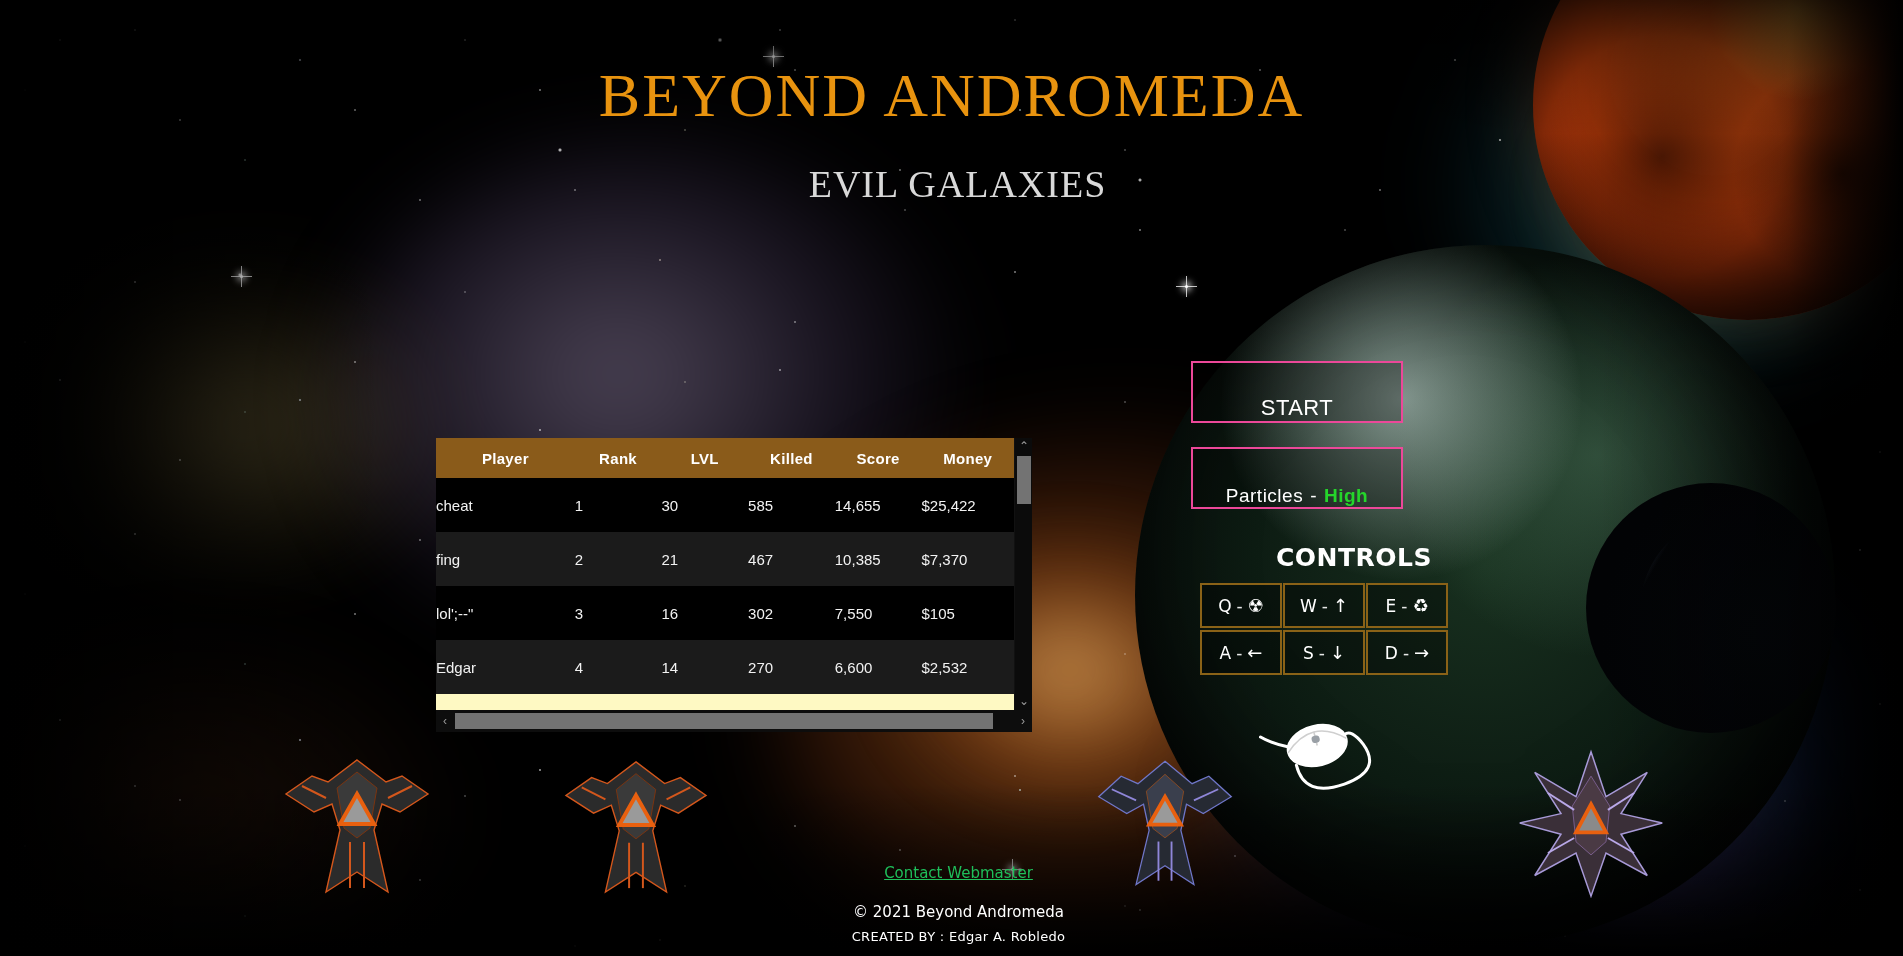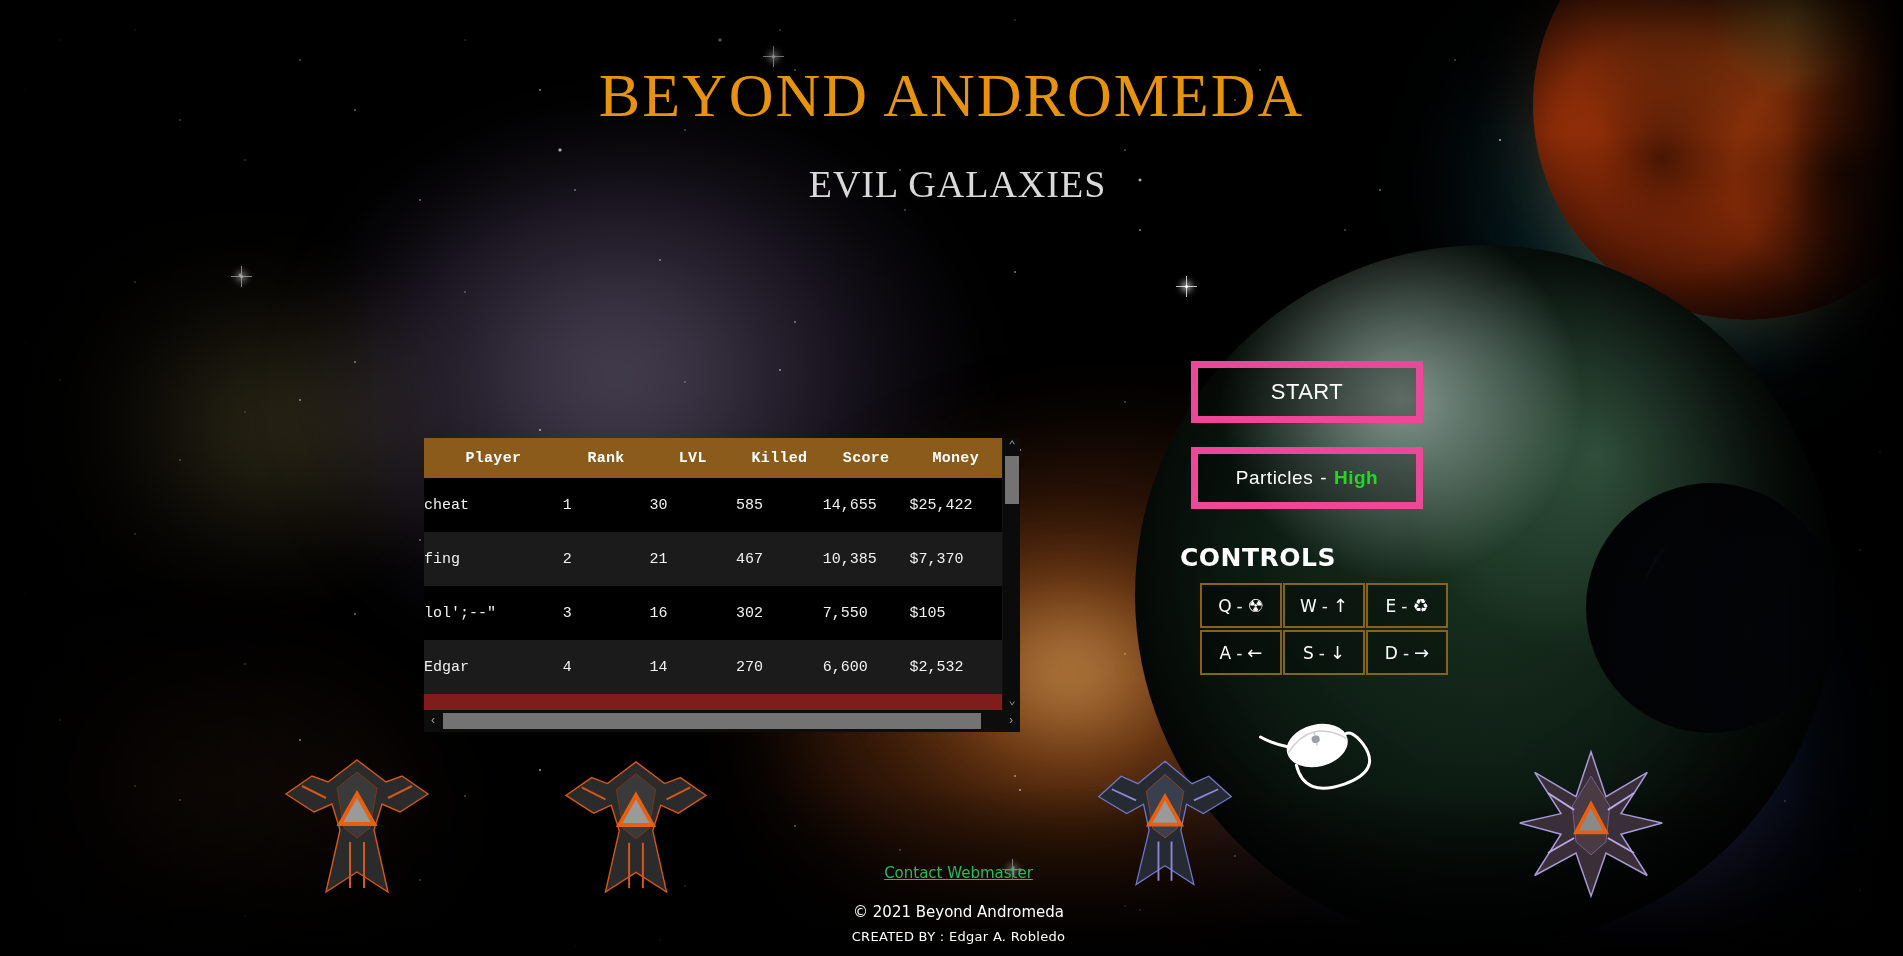--- a/index.html
+++ b/index.html
@@ -191,24 +191,24 @@
     position:absolute; top:165px; left:0; width:100%;
     text-align:center;
     font-family:"Liberation Serif", serif;
     font-size:38px; letter-spacing:1px; color:#d9d9d9;
     line-height:1;
     padding-left:12px;
   }
 
   
   #scoreboard {
-    position:absolute; left:424px; top:438px;
+    position:absolute; left:436px; top:438px;
     width:596px; height:294px;
-    background:#7f1d1d;
-    font-family:Liberation Mono, monospace;
+    background:#fef9c3;
+    font-family:Liberation Sans, sans-serif;
   }
   #sb-viewport {
     position:absolute; left:0; top:0; right:18px; bottom:22px;
     overflow:hidden;
   }
   table.sb { width:100%; border-collapse:collapse; table-layout:fixed; }
   table.sb th {
     background:#8a5b1a;
     color:#fff;
     font-size:15px; font-weight:bold;
@@ -251,35 +251,35 @@
   #sb-hscroll .arrow.left { left:0; }
   #sb-hscroll .arrow.right { right:0; }
   #sb-hthumb {
     position:absolute; left:19px; top:3px; width:538px; height:16px;
     background:#737373;
   }
 
   
   #menu { position:absolute; left:1191px; top:361px; width:256px; }
   .menu-btn {
-    width:232px; height:62px;
-    border:7px solid #ec4899;
+    width:212px; height:62px;
+    border:2px solid #ec4899;
     background:rgba(0,0,0,.28);
     color:#fff;
-    display:flex; align-items:center; justify-content:center;
+    display:flex; align-items:flex-end; justify-content:center;
     font-size:22px; letter-spacing:.5px;
     font-family:"Liberation Sans", sans-serif;
   }
   #btn-particles { margin-top:24px; font-size:19px; }
   #btn-particles .val { color:#25d52b; margin-left:7px; font-weight:bold; }
   #btn-particles .dash { margin-left:7px; }
 
   #controls-title {
-    position:absolute; left:1130px; top:543px; width:256px;
-    text-align:center; color:#fff;
+    position:absolute; left:1176px; top:543px; width:256px;
+    text-align:right; color:#fff;
     font-size:25px; font-weight:bold; letter-spacing:.5px;
   }
   #keygrid {
     position:absolute; left:1200px; top:583px;
     display:grid; grid-template-columns:repeat(3, 82px);
     grid-gap:2px 1px;
   }
   .key {
     width:82px; height:45px;
     border:2px solid #8a6217;

